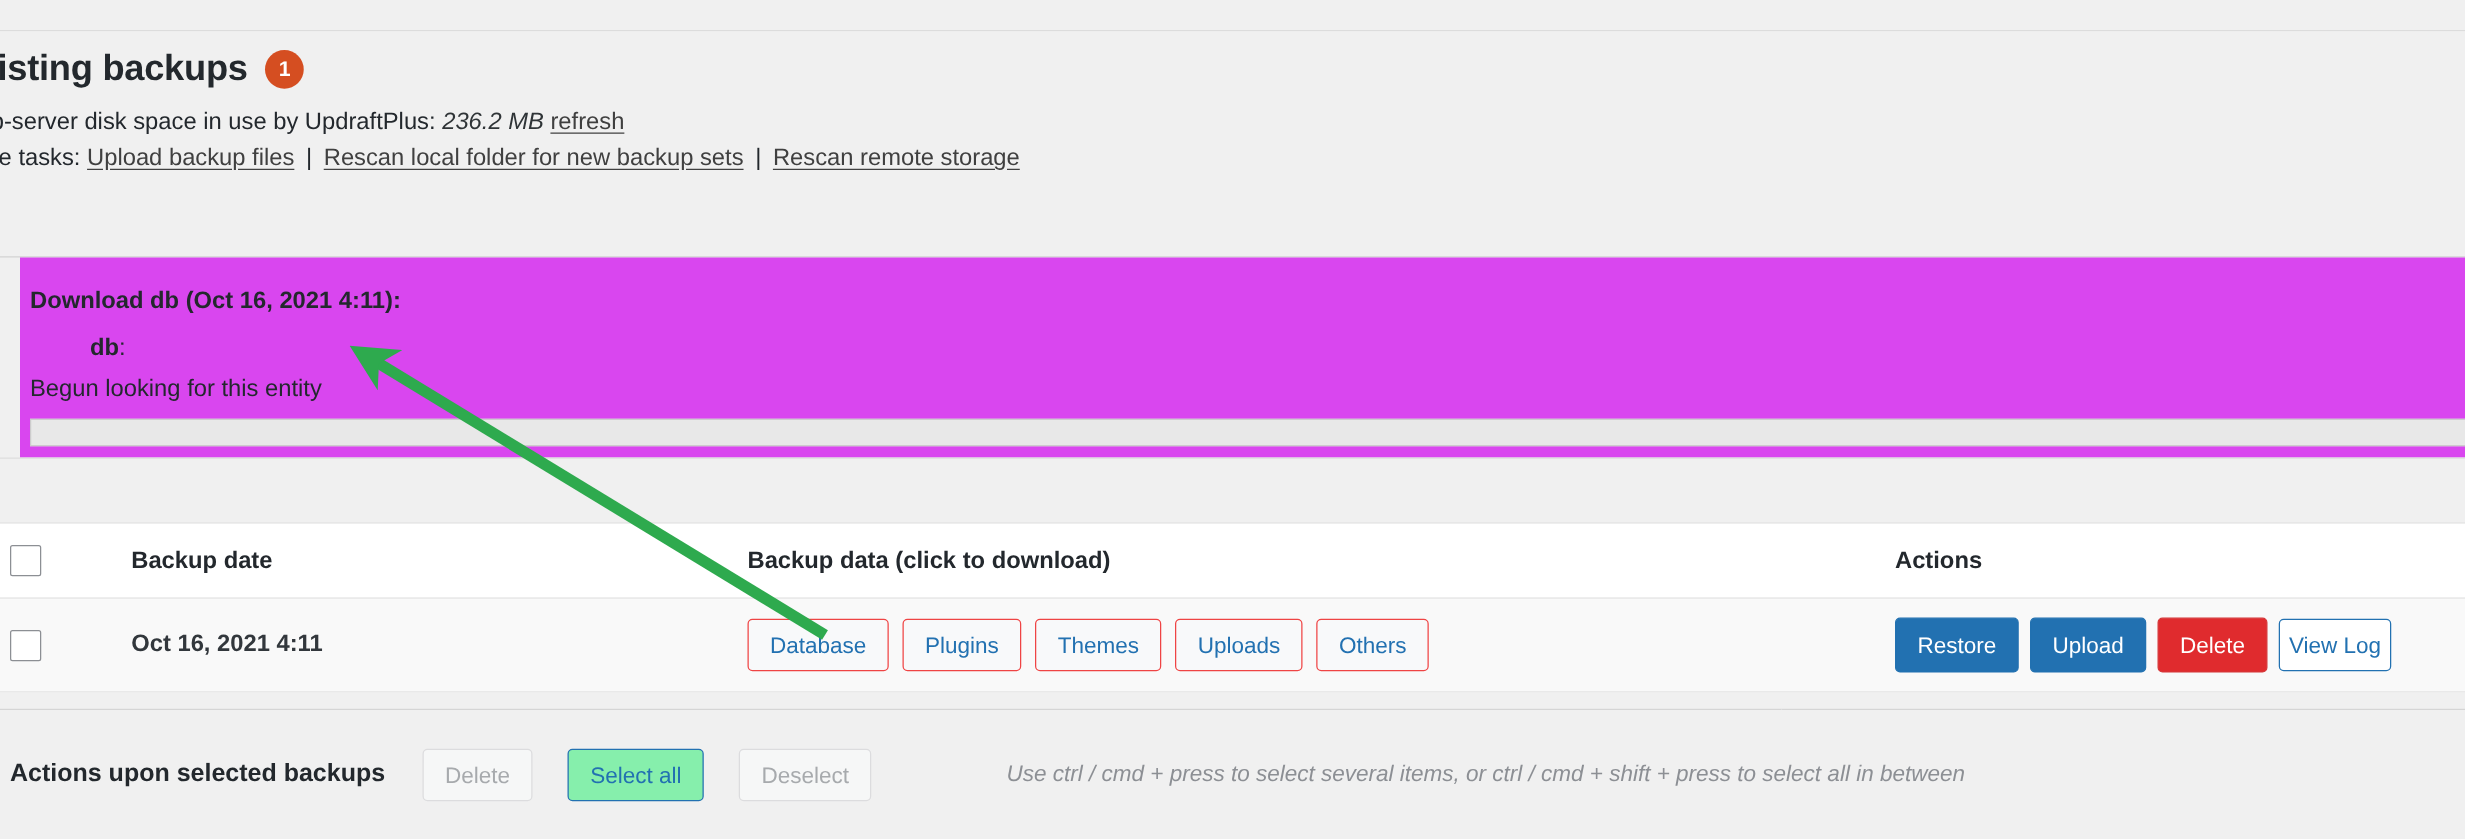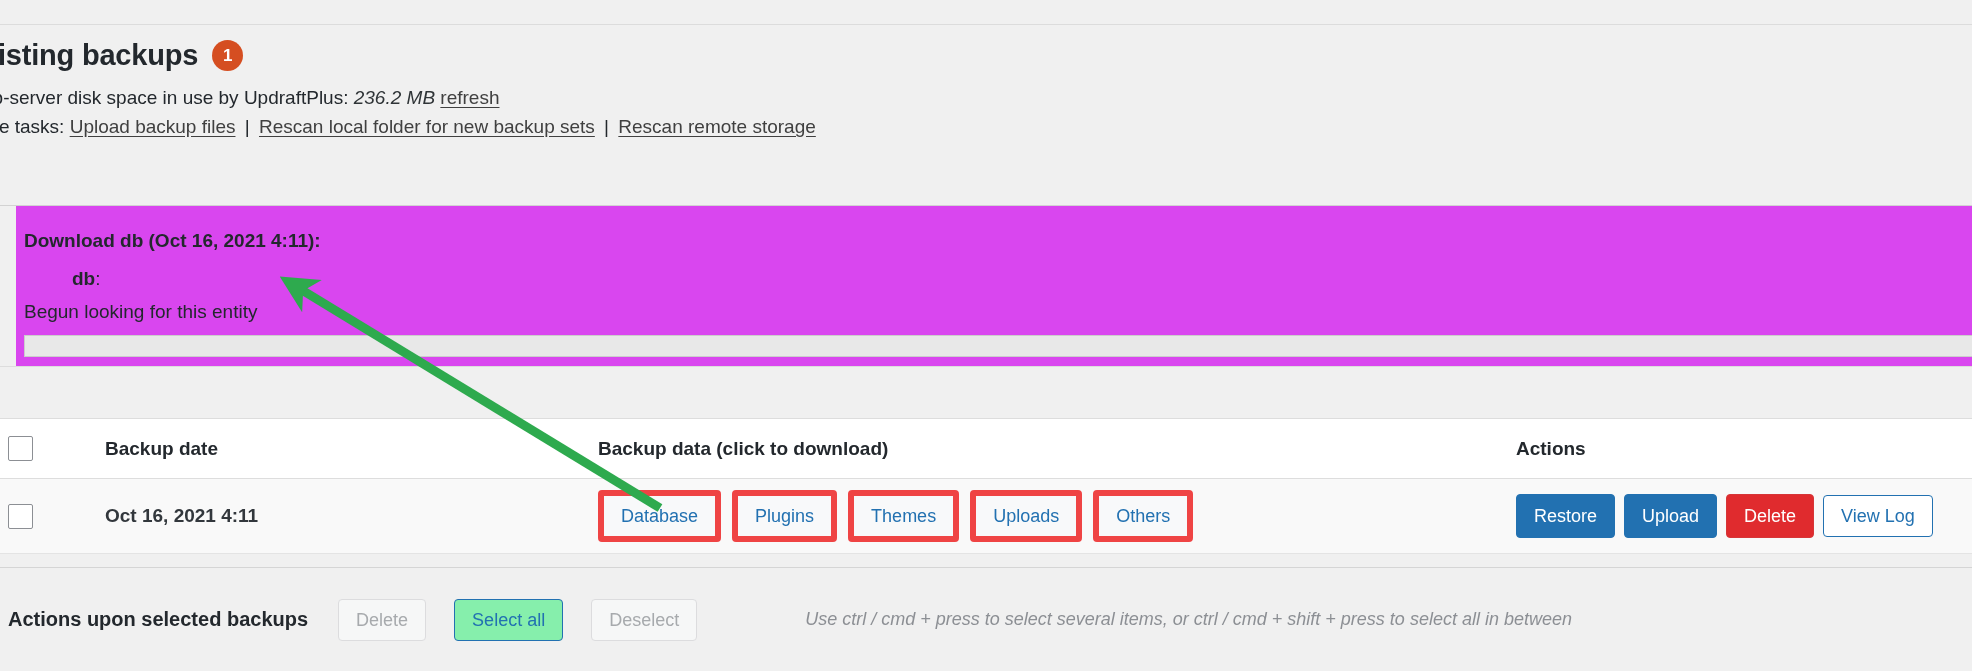--- a/index.html
+++ b/index.html
@@ -230,38 +230,38 @@
     border-radius: 4px;
     cursor: pointer;
     white-space: nowrap;
     box-sizing: border-box;
     display: inline-flex;
     align-items: center;
     justify-content: center;
   }
   .btn-outline {
     padding: 11px 17px;
-    border: 6px solid #ef4444;
+    border: 1px solid #ef4444;
     background: #f8f9fa;
     color: #2271b1;
   }
   .btn-primary {
     padding: 12px 17px;
     border: 1px solid #2271b1;
     background: #2271b1;
     color: #ffffff;
   }
   .btn-danger {
     padding: 12px 17px;
     border: 1px solid #d63638;
     background: #e02b2e;
     color: #ffffff;
   }
   .btn-white {
-    padding: 11px 17px;
+    padding: 11px 7px;
     border: 1px solid #2271b1;
     background: #ffffff;
     color: #2271b1;
   }
 
   
   .footer-bar {
     position: absolute;
     left: 0; top: 567px;
     width: 1425px;

